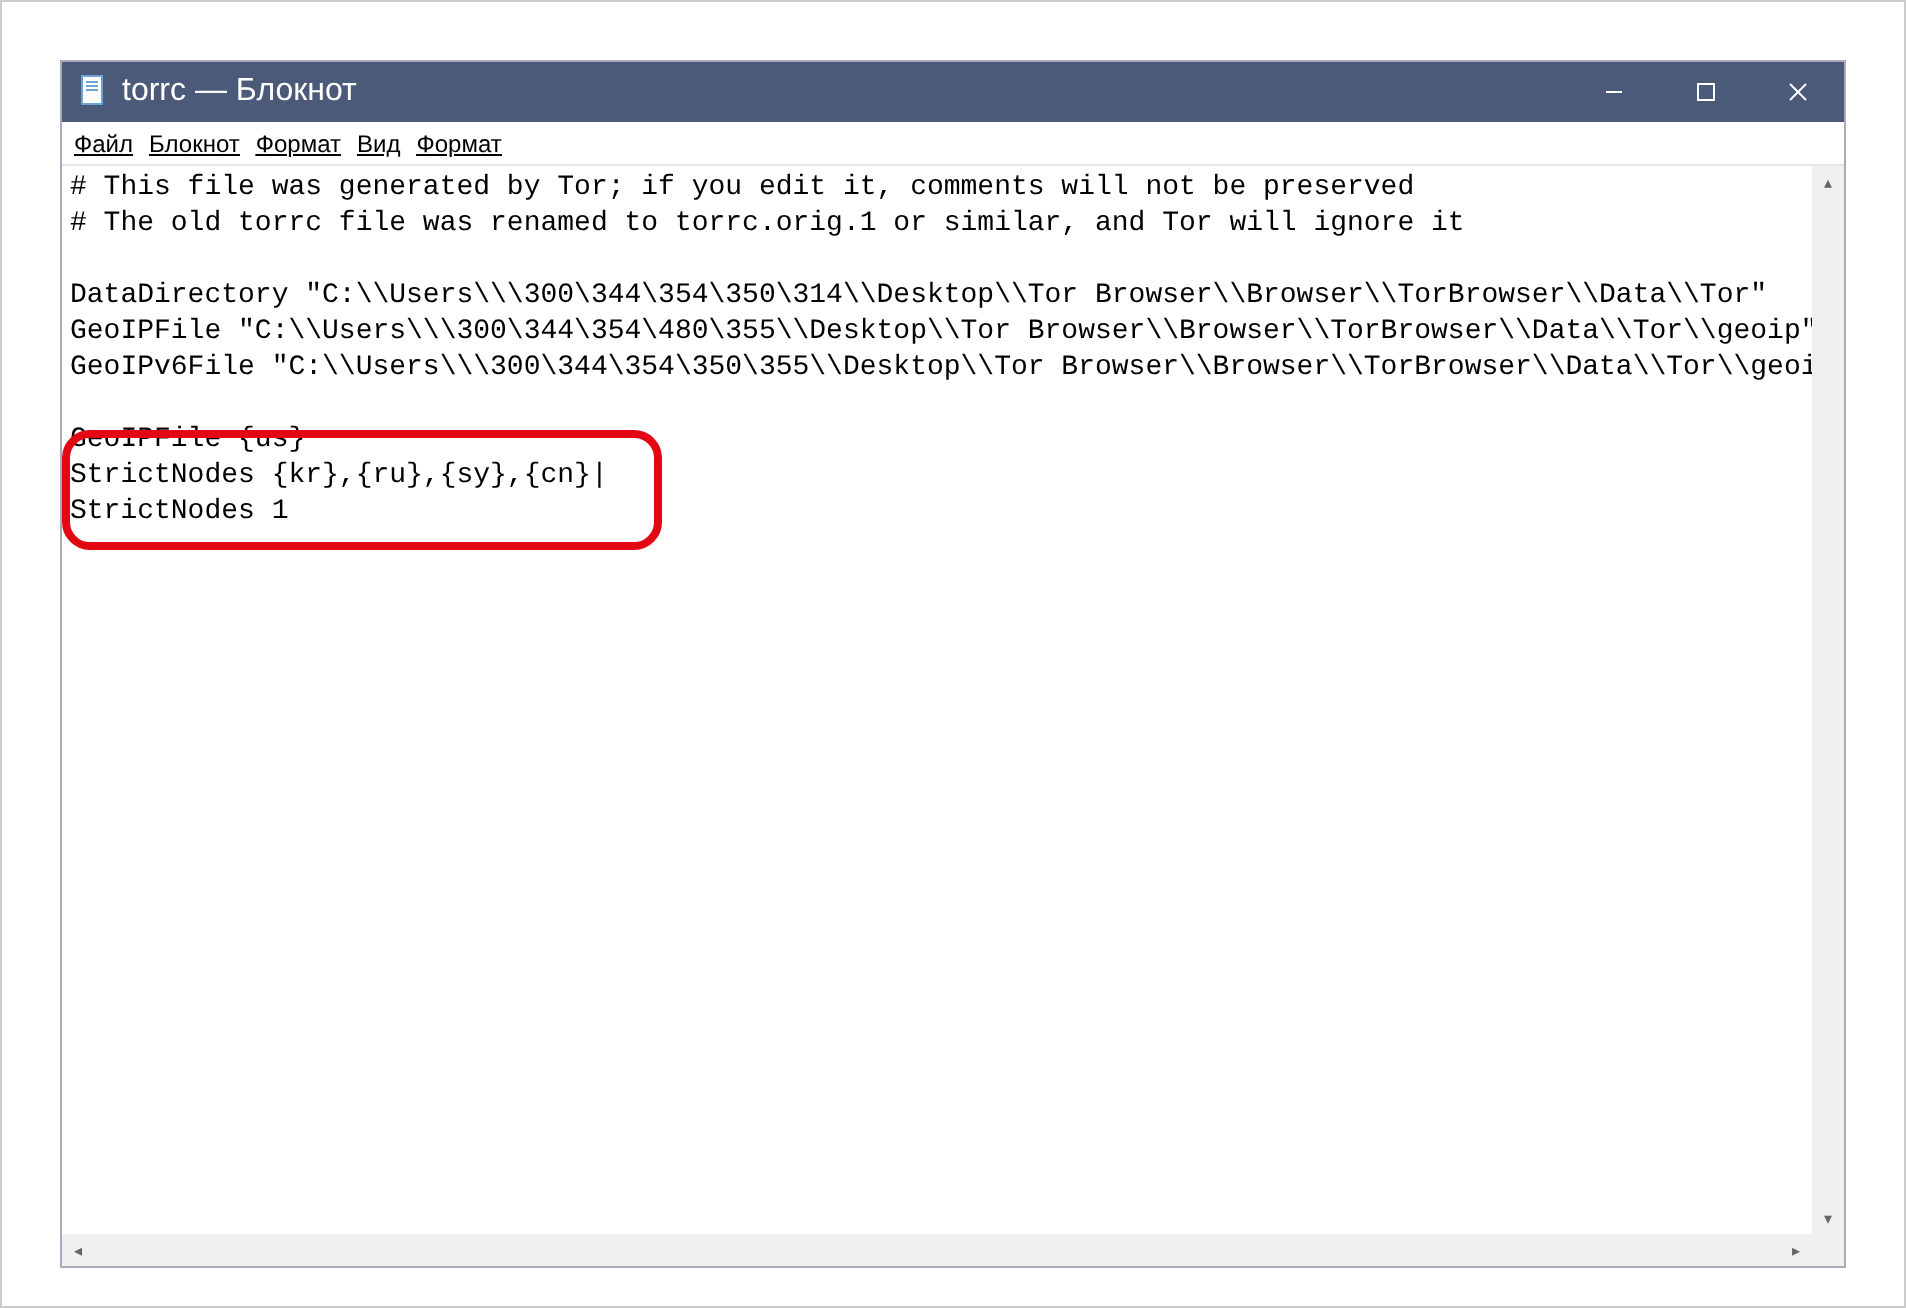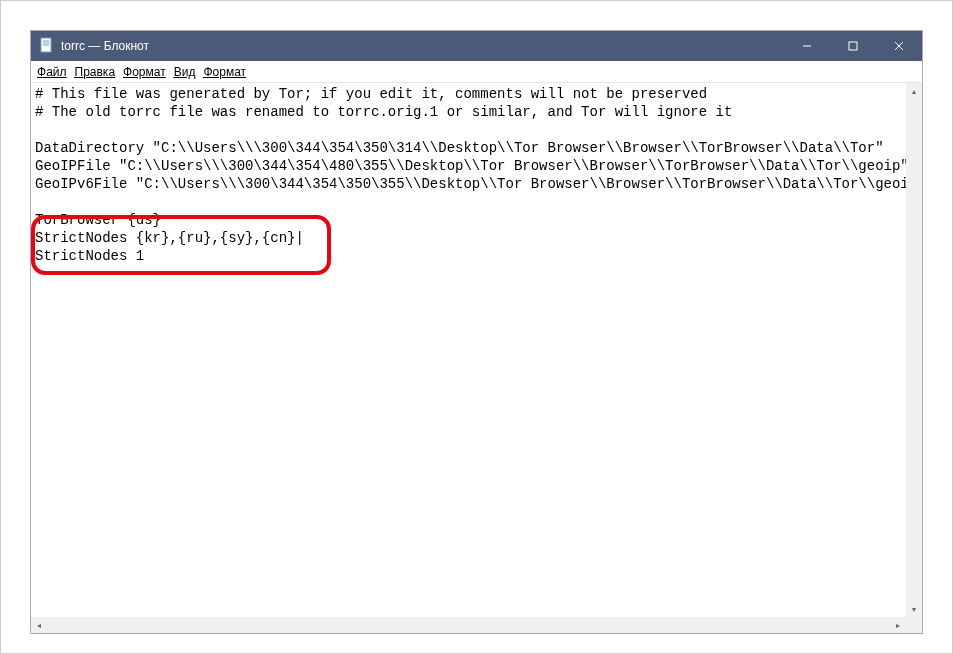--- a/index.html
+++ b/index.html
@@ -31,21 +31,21 @@
   }
   .winbtn svg { stroke:#fff; stroke-width:1; fill:none; }
   .winbtn.close { background:#4a5a78; }
   .titlebar-wrap {
     background:#4a5a78;
     height:30px;
     display:flex;
     align-items:center;
     padding-left:8px;
   }
-  .titlebar-wrap .title-text { color:#fff; font-size:12px; flex:1; }
+  .titlebar-wrap .title-text { color:#fff; font-size:16px; flex:1; }
   .titlebar-wrap .icon { margin-right:6px; }
   .menubar {
     height: 22px;
     background:#fff;
     border-bottom:1px solid #e5e5e5;
     display:flex;
     align-items:center;
     padding: 0 6px;
     gap: 8px;
     text-decoration: underline;
@@ -126,35 +126,35 @@
         <svg width="10" height="10">
             <line x1="1" y1="1" x2="9" y2="9"></line>
             <line x1="9" y1="1" x2="1" y2="9"></line>
           </svg>
       </div>
     </div>
   </div>
 
   <div class="menubar">
     <span class="menuitem"><span class="u">Файл</span></span>
-    <span class="menuitem"><span class="u">Правка</span></span>
+    <span class="menuitem"><span class="u">Блокнот</span></span>
     <span class="menuitem"><span class="u">Формат</span></span>
     <span class="menuitem"><span class="u">Вид</span></span>
     <span class="menuitem"><span class="u">Формат</span></span>
   </div>
 
   <div class="editor-wrap">
     <div class="editor"><span># This file was generated by Tor; if you edit it, comments will not be preserved</span>
 <span># The old torrc file was renamed to torrc.orig.1 or similar, and Tor will ignore it</span>
 <span></span>
 <span>DataDirectory "C:\\Users\\\300\344\354\350\314\\Desktop\\Tor Browser\\Browser\\TorBrowser\\Data\\Tor"</span>
 <span>GeoIPFile "C:\\Users\\\300\344\354\480\355\\Desktop\\Tor Browser\\Browser\\TorBrowser\\Data\\Tor\\geoip"</span>
 <span>GeoIPv6File "C:\\Users\\\300\344\354\350\355\\Desktop\\Tor Browser\\Browser\\TorBrowser\\Data\\Tor\\geoip6"</span>
 <span></span>
-<span>TorBrowser {us}</span>
+<span>GeoIPFile {us}</span>
 <span>StrictNodes {kr},{ru},{sy},{cn}|</span>
 <span>StrictNodes 1</span></div>
 
     <div class="vscroll">
       <div class="scrollbtn">▴</div>
       <div class="scrolltrack-v"></div>
       <div class="scrollbtn">▾</div>
     </div>
     <div class="hscroll">
       <div class="scrollbtn">◂</div>

